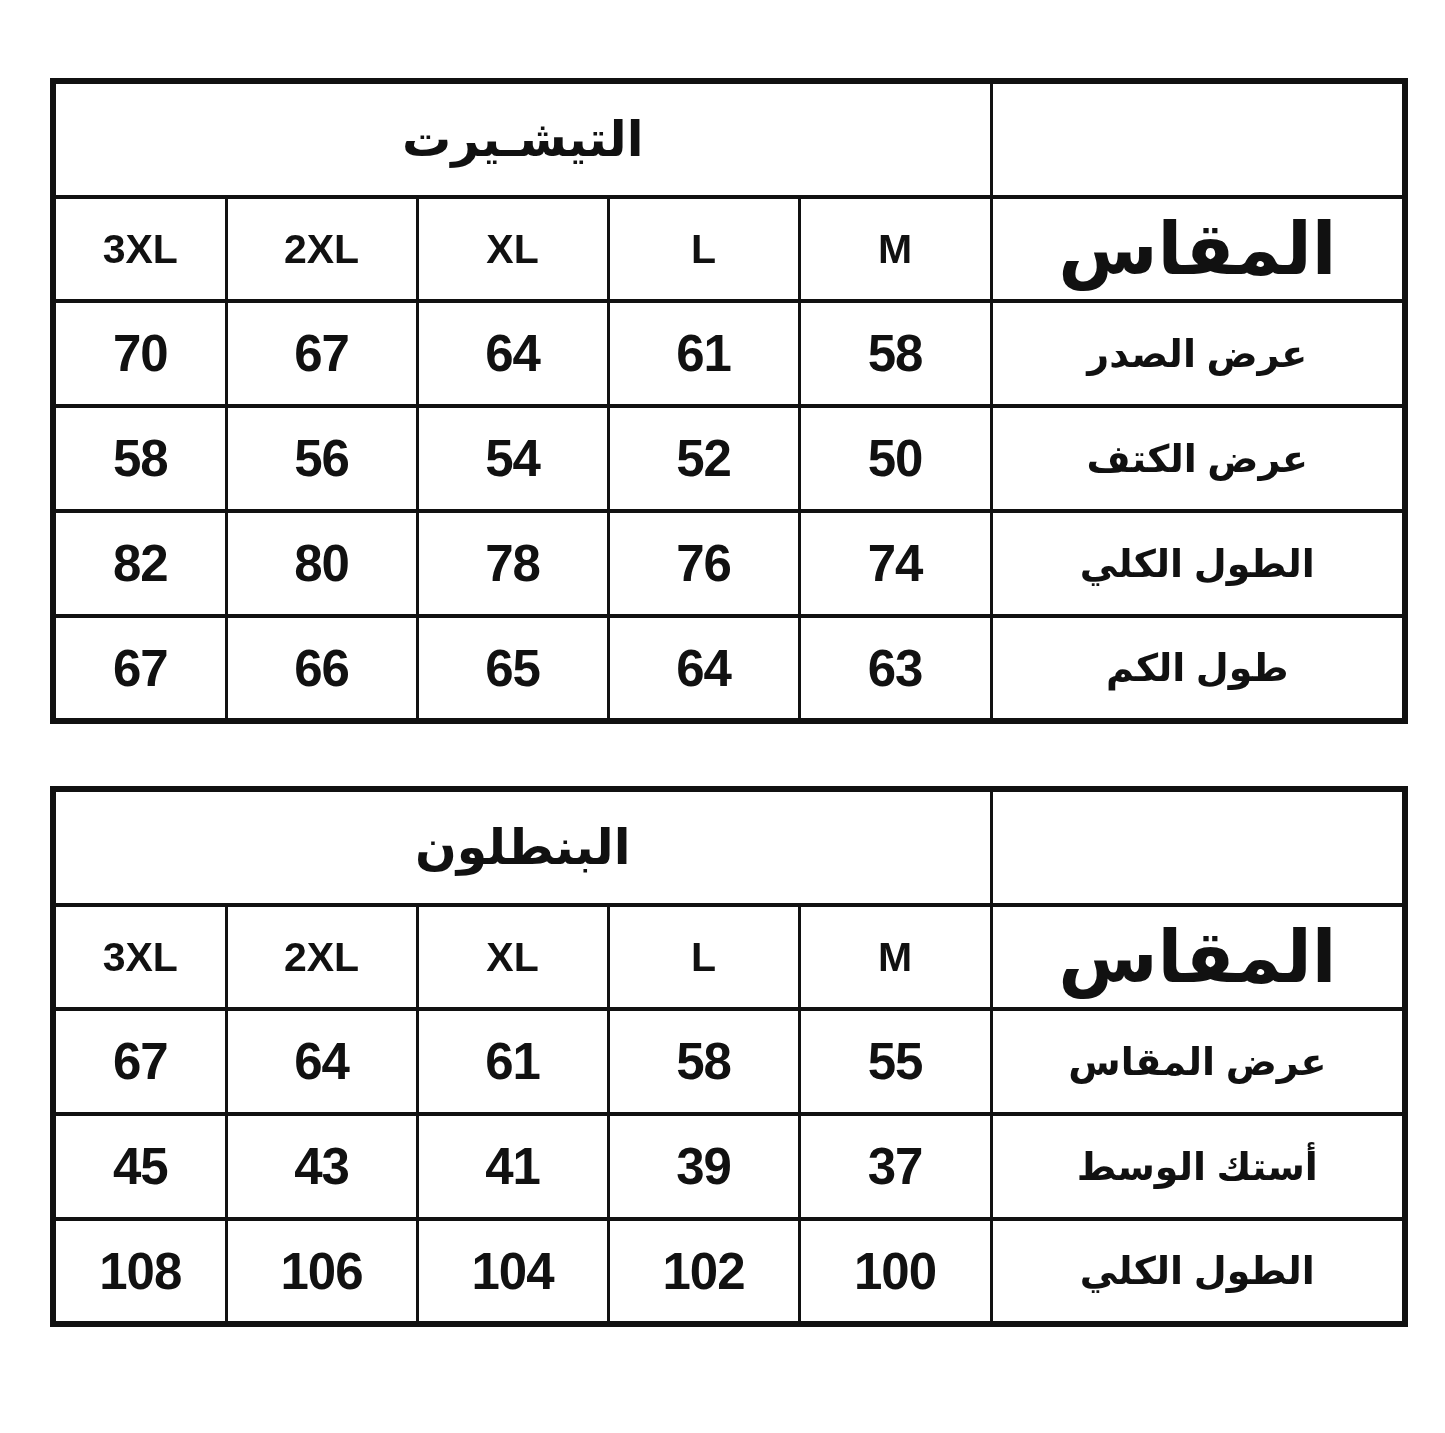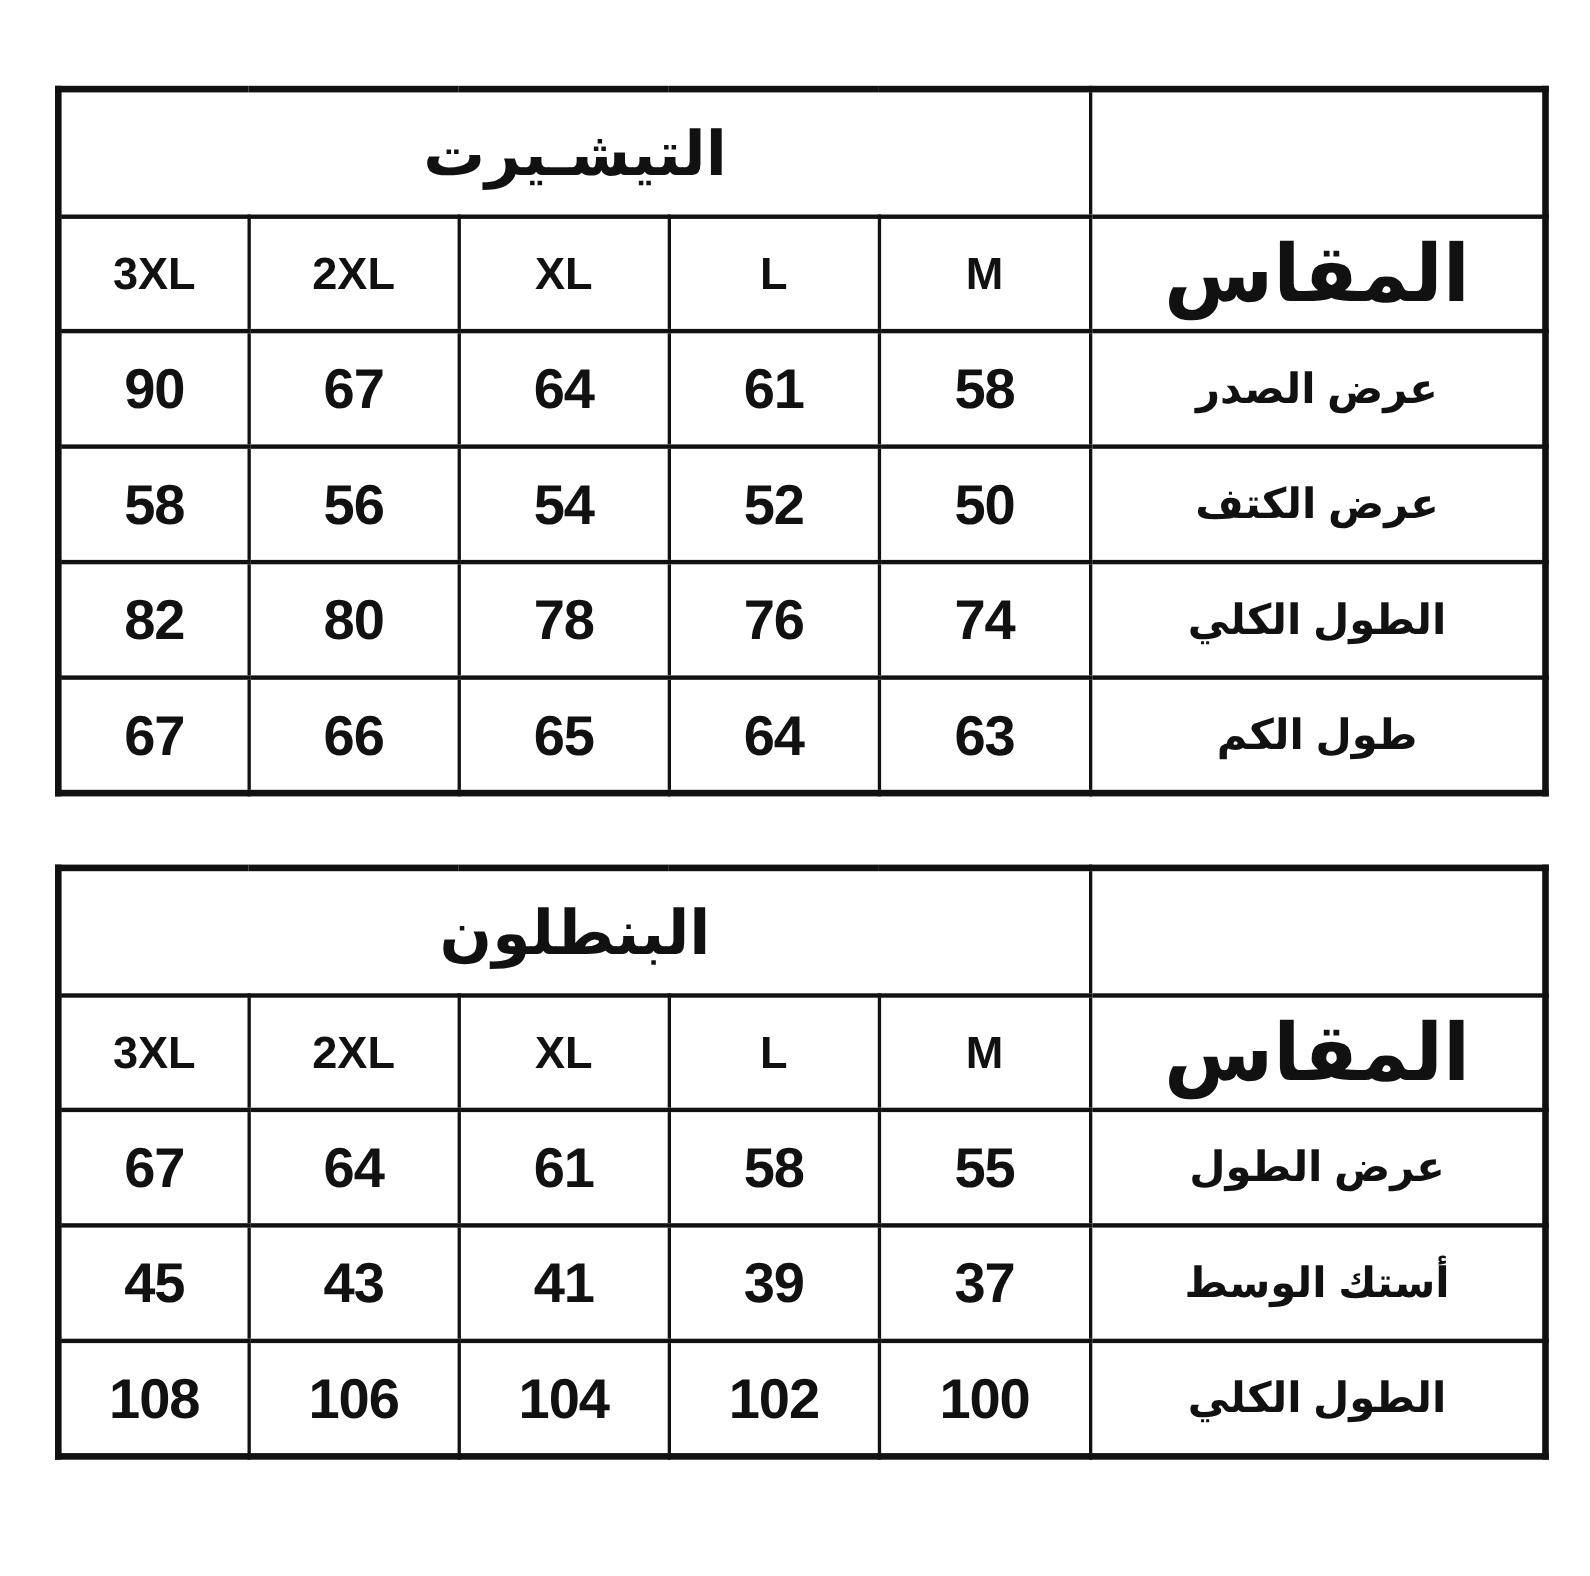--- a/index.html
+++ b/index.html
@@ -30,21 +30,21 @@
     vertical-align: middle;
     font-weight: bold;
     color: #111111;
     padding: 0;
     overflow: hidden;
   }
   .title-row   { height: 116px; }
   .header-row  { height: 104px; }
   .data-row    { height: 105px; }
   .title-cell {
-    font-size: 56px;
+    font-size: 49px;
     color: #111111;
     letter-spacing: 0px;
   }
   .size-head {
     font-size: 41px;
     color: #F7A83E;
   }
   .measure-head {
     font-size: 72px;
     color: #111111;
@@ -79,21 +79,21 @@
   </tr>
   <tr class="header-row">
     <td class="size-head">3XL</td>
     <td class="size-head">2XL</td>
     <td class="size-head">XL</td>
     <td class="size-head">L</td>
     <td class="size-head">M</td>
     <td class="measure-head">المقاس</td>
   </tr>
   <tr class="data-row">
-    <td class="num-cell">90</td>
+    <td class="num-cell">70</td>
     <td class="num-cell">67</td>
     <td class="num-cell">64</td>
     <td class="num-cell">61</td>
     <td class="num-cell">58</td>
     <td class="label-cell">عرض الصدر</td>
   </tr>
   <tr class="data-row">
     <td class="num-cell">58</td>
     <td class="num-cell">56</td>
     <td class="num-cell">54</td>
@@ -141,21 +141,21 @@
     <td class="size-head">L</td>
     <td class="size-head">M</td>
     <td class="measure-head">المقاس</td>
   </tr>
   <tr class="data-row">
     <td class="num-cell">67</td>
     <td class="num-cell">64</td>
     <td class="num-cell">61</td>
     <td class="num-cell">58</td>
     <td class="num-cell">55</td>
-    <td class="label-cell">عرض الطول</td>
+    <td class="label-cell">عرض المقاس</td>
   </tr>
   <tr class="data-row">
     <td class="num-cell">45</td>
     <td class="num-cell">43</td>
     <td class="num-cell">41</td>
     <td class="num-cell">39</td>
     <td class="num-cell">37</td>
     <td class="label-cell">أستك الوسط</td>
   </tr>
   <tr class="data-row">

